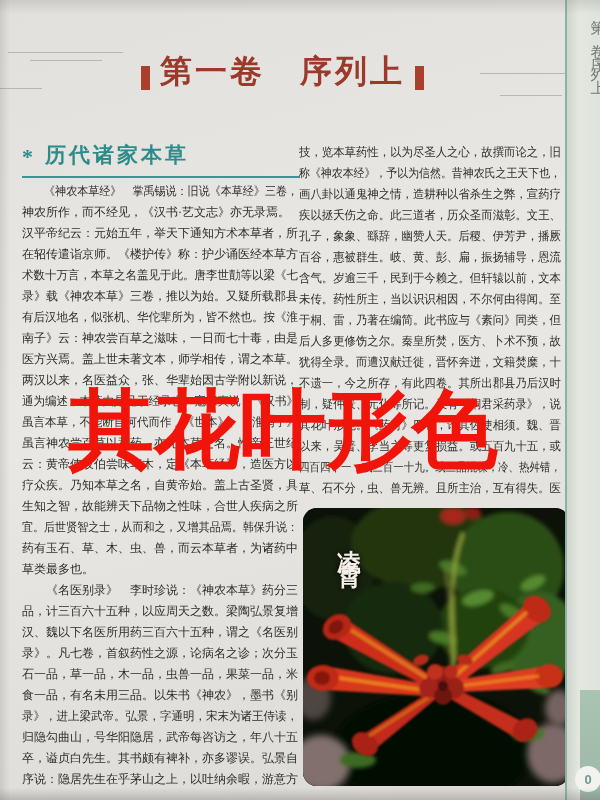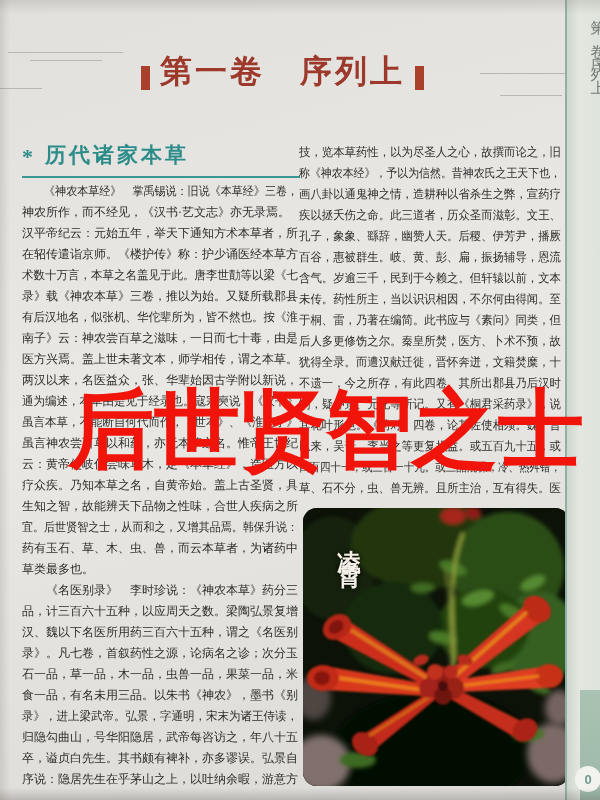--- a/index.html
+++ b/index.html
@@ -203,21 +203,21 @@
         <ellipse cx="132" cy="164" rx="8" ry="8" fill="#c0301f"></ellipse>
         <ellipse cx="148" cy="164" rx="7" ry="7" fill="#b52b1b"></ellipse>
         <ellipse cx="140" cy="178" rx="5" ry="5" fill="#4a0c08"></ellipse>
         <ellipse cx="118" cy="152" rx="8" ry="5" fill="#b62a1a" transform="rotate(-20 118 152)"></ellipse>
         <ellipse cx="162" cy="152" rx="8" ry="5" fill="#b62a1a" transform="rotate(20 162 152)"></ellipse>
       </g>
     </svg>
     <div class="photo-label">凌霄</div>
   </div>
 
-  <div class="watermark fitline">后世贤智之士</div>
+  <div class="watermark fitline">其花叶形色</div>
 
   <div class="edge-strip">
     <div class="edge-text">第一卷序列上</div>
     <div class="edge-band"></div>
     <div class="page-num-badge">
       <span>0</span>
     </div>
   </div>
 
 </div>

